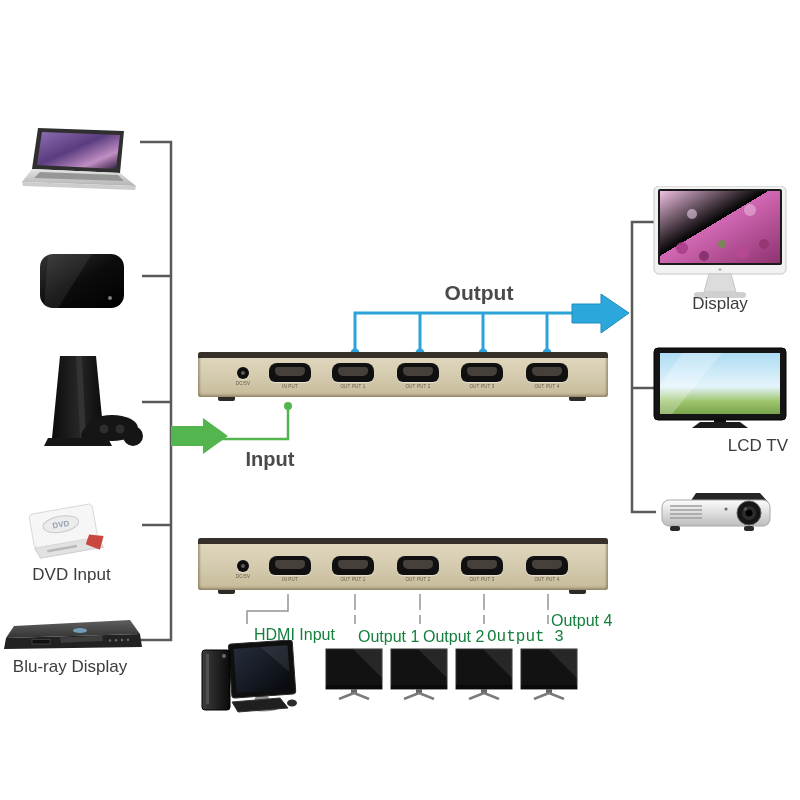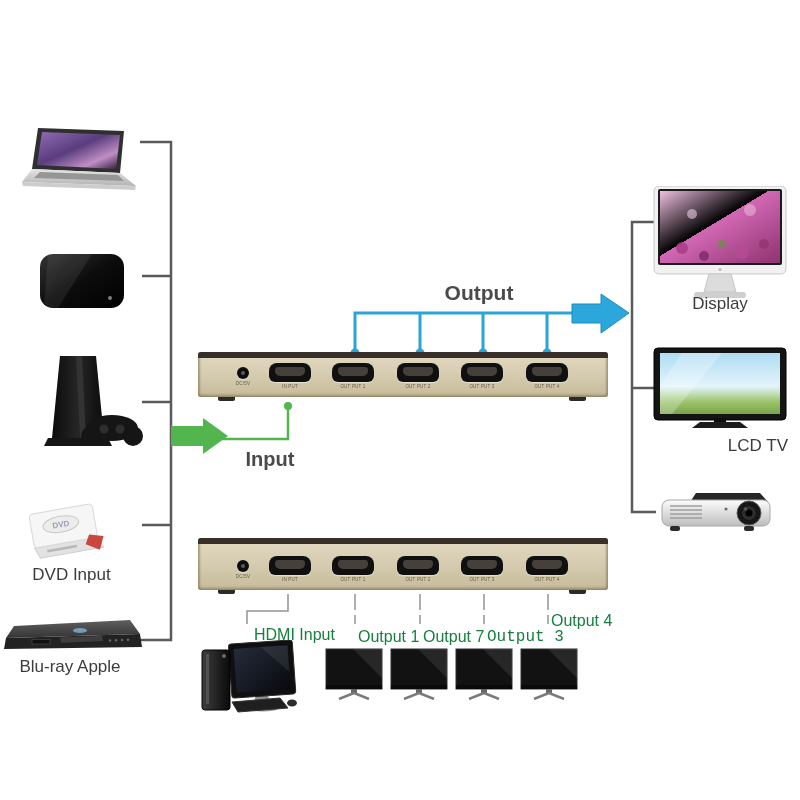--- a/index.html
+++ b/index.html
@@ -148,21 +148,21 @@
     <polygon points="12,10 128,4 138,18 4,22" fill="url(#brG)"></polygon>
     <polygon points="4,22 138,18 140,31 2,33" fill="#222222"></polygon>
     <polygon points="58,21.5 100,19.8 101,25 59,26.7" fill="#3e3e3e"></polygon>
     <rect x="30" y="23.5" width="18" height="4.5" fill="#101010" stroke="#4a4a4a" stroke-width=".7"></rect>
     <circle cx="108" cy="24.5" r="1.2" fill="#6a6a6a"></circle>
       <circle cx="114" cy="24.2" r="1.2" fill="#6a6a6a"></circle>
     <circle cx="120" cy="24" r="1.2" fill="#6a6a6a"></circle>
       <circle cx="126" cy="23.8" r="1.2" fill="#6a6a6a"></circle>
     <ellipse cx="78" cy="14.5" rx="7" ry="2.4" fill="#7fb3d6" opacity=".8"></ellipse>
   </svg>
-  <div class="lbl" style="left:0px;top:657px;width:140px;">Blu-ray Apple</div>
+  <div class="lbl" style="left:0px;top:657px;width:140px;">Blu-ray Display</div>
 
   <svg class="abs" style="left:652px;top:186px;" width="138" height="116" viewBox="0 0 138 116">
     <defs>
       <linearGradient id="imacScr" x1="0" y1="0" x2="1" y2="1">
         <stop offset="0" stop-color="#f0c0e2"></stop>
           <stop offset=".45" stop-color="#d express"></stop>
         <stop offset=".45" stop-color="#d268b4"></stop>
           <stop offset="1" stop-color="#8e3370"></stop>
       </linearGradient>
     </defs>
@@ -259,21 +259,21 @@
     <div class="hdmi" style="left:263px;top:18px;"></div>
     <div class="portlbl" style="left:259px;top:39px;">OUT PUT 3</div>
     <div class="hdmi" style="left:328px;top:18px;"></div>
     <div class="portlbl" style="left:324px;top:39px;">OUT PUT 4</div>
     <div class="foot" style="left:20px;bottom:-4px;"></div>
     <div class="foot" style="right:22px;bottom:-4px;"></div>
   </div>
 
   <div class="callout" style="left:254px;top:626px;">HDMI Input</div>
   <div class="callout" style="left:358px;top:628px;">Output 1</div>
-  <div class="callout" style="left:423px;top:628px;">Output 7</div>
+  <div class="callout" style="left:423px;top:628px;">Output 2</div>
   <div class="callout" style="left:487px;top:628px;font-family:Liberation Mono, monospace;">Output 3</div>
   <div class="callout" style="left:551px;top:612px;">Output 4</div>
 
   <svg class="abs" style="left:196px;top:640px;" width="104" height="78" viewBox="0 0 104 78">
     <defs>
       <linearGradient id="towG" x1="0" y1="0" x2="1" y2="0">
         <stop offset="0" stop-color="#3e3e3e"></stop>
           <stop offset="1" stop-color="#0a0a0a"></stop>
       </linearGradient>
       <linearGradient id="pcScr" x1="0" y1="0" x2="1" y2="1">

